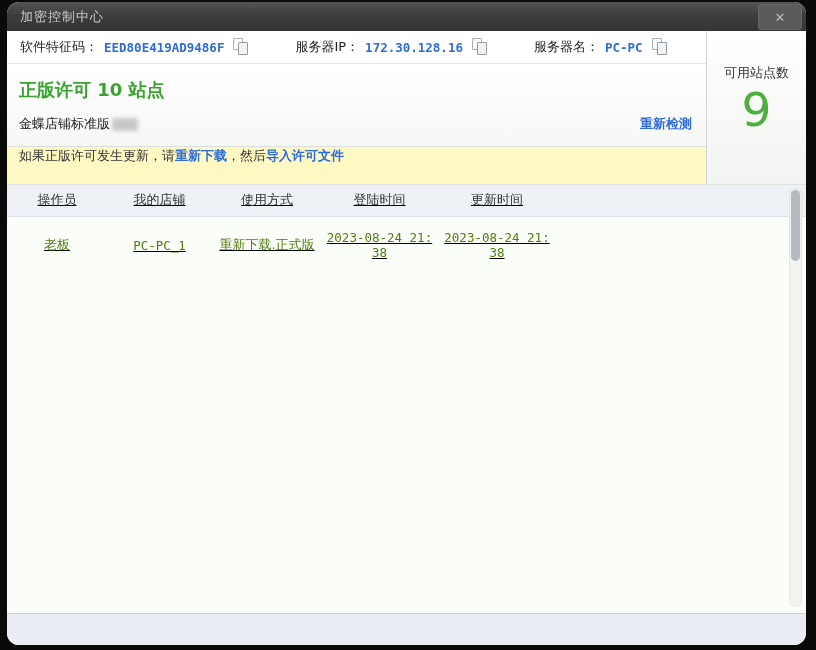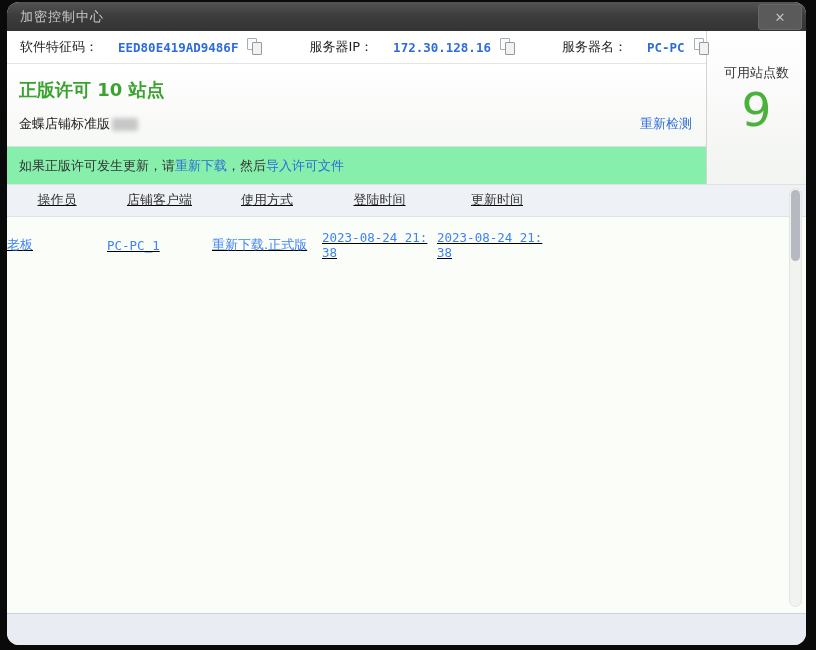--- a/index.html
+++ b/index.html
@@ -37,56 +37,56 @@
   .top { display:flex; flex:0 0 auto; }
   .top-left { flex:1; min-width:0; }
   .info-row {
     height:33px; display:flex; align-items:center;
     padding-left:13px; gap:45px;
     border-bottom:1px solid #e4e6e4;
     font-size:13px; color:#1f1f1f; background:#ffffff;
   }
   .info-item { display:flex; align-items:center; white-space:nowrap; }
   .info-value {
-    color:#2e6cd9; margin-left:20px; font-weight:bold;
+    color:#2e6cd9; margin-left:6px; font-weight:bold;
     font-family:"DejaVu Sans Mono","Liberation Mono",monospace; font-size:12.5px;
   }
   .copy-icon { position:relative; width:17px; height:18px; margin-left:9px; cursor:pointer; }
   .copy-icon i { position:absolute; display:block; border-radius:1px; }
   .copy-icon i:first-child { left:0; top:0; width:10px; height:12px; border:1px solid #a9aeb3; background:#fbfcfd; }
   .copy-icon i:last-child  { left:5px; top:4px; width:10px; height:13px; border:1px solid #959a9f; background:#f1f2f4; }
   .license-area { padding:8px 14px 0 12px; background:linear-gradient(#ffffff,#f6f8f5); }
   .license-heading { color:#3aa330; font-size:18px; font-weight:bold; margin:6px 0 13px; }
   .license-line { display:flex; align-items:center; font-size:13px; color:#222; padding-bottom:13px; }
   .redacted {
     display:inline-block; width:26px; height:13px; margin:0 2px;
     background:#c7c7c7; filter:blur(2px); border-radius:2px; vertical-align:middle;
   }
-  .link { color:#2e6cd9; cursor:pointer; text-decoration:none; }
+  .link { color:#2e6cd9; cursor:pointer; text-decoration:none;font-weight:bold; }
   .recheck { margin-left:auto; font-size:13px; }
   .update-strip {
-    height:38px; background:#86efac; border-top:1px solid #dcdedc;
-    display:flex; align-items:center; padding-left:12px;
+    height:38px; background:#fef9c3; border-top:1px solid #dcdedc;
+    display:flex; padding-left:12px;
     font-size:13px; color:#333; white-space:pre;
   }
   .side-panel {
     flex:0 0 100px; width:100px;
     border-left:1px solid #d3d5d3;
     background:linear-gradient(#ffffff,#f2f4f1);
     text-align:center;
   }
   .side-label { margin-top:33px; font-size:13px; color:#333; }
   .side-count { margin-top:2px; font-size:47px; color:#4cb03c; font-weight:500; line-height:1.1; }
   
   .table-area { flex:1; position:relative; background:#fbfdf8; border-top:1px solid #e0e2e0; overflow:hidden;text-decoration:underline; }
   table { width:100%; border-collapse:collapse; table-layout:fixed; }
   thead tr { height:31px; background:#eef1f5; }
   th { font-weight:normal; font-size:13px; color:#333; text-align:center; border-bottom:1px solid #dfe2e8; }
   tbody tr { height:52px; }
-  td { font-size:13px; color:#3b82f6; text-align:left; vertical-align:middle; padding-top:6px; }
+  td { font-size:13px; color:#4d7c0f; text-align:center; vertical-align:middle; padding-top:6px; }
   .mono { font-family:"DejaVu Sans Mono","Liberation Mono",monospace; font-size:12.5px; }
   .scrollbar {
     position:absolute; right:4px; top:3px; bottom:6px; width:13px;
     background:#f1f3f0; border:1px solid #e3e5e2; border-radius:7px;
   }
   .scrollbar-thumb {
     position:absolute; left:1px; right:1px; top:1px; height:71px;
     background:#b6bac0; border-radius:6px;
   }
   
@@ -163,21 +163,21 @@
           <col style="width:100px">
             <col style="width:105px">
             <col style="width:110px">
           <col style="width:115px">
             <col style="width:120px">
             <col>
         </colgroup>
         <thead>
           <tr>
             <th>操作员</th>
-            <th>店铺客户端</th>
+            <th>我的店铺</th>
             <th>使用方式</th>
             <th>登陆时间</th>
             <th>更新时间</th>
             <th></th>
           </tr>
         </thead>
         <tbody>
           <tr>
             <td>老板</td>
             <td class="mono">PC-PC_1</td>

